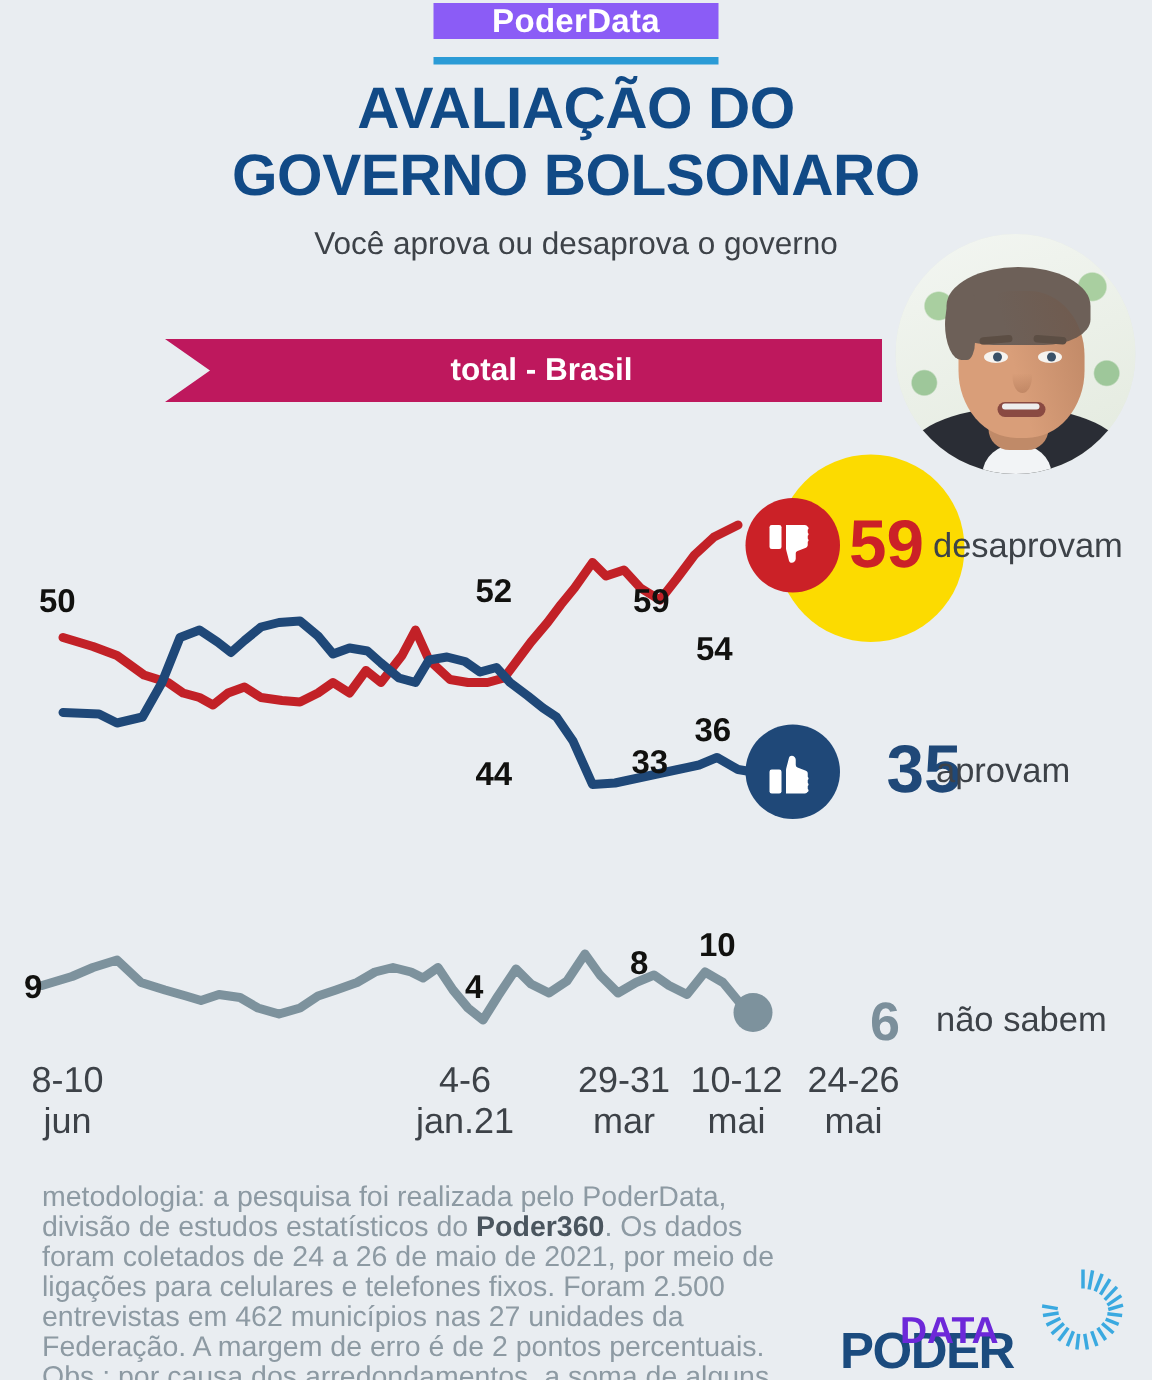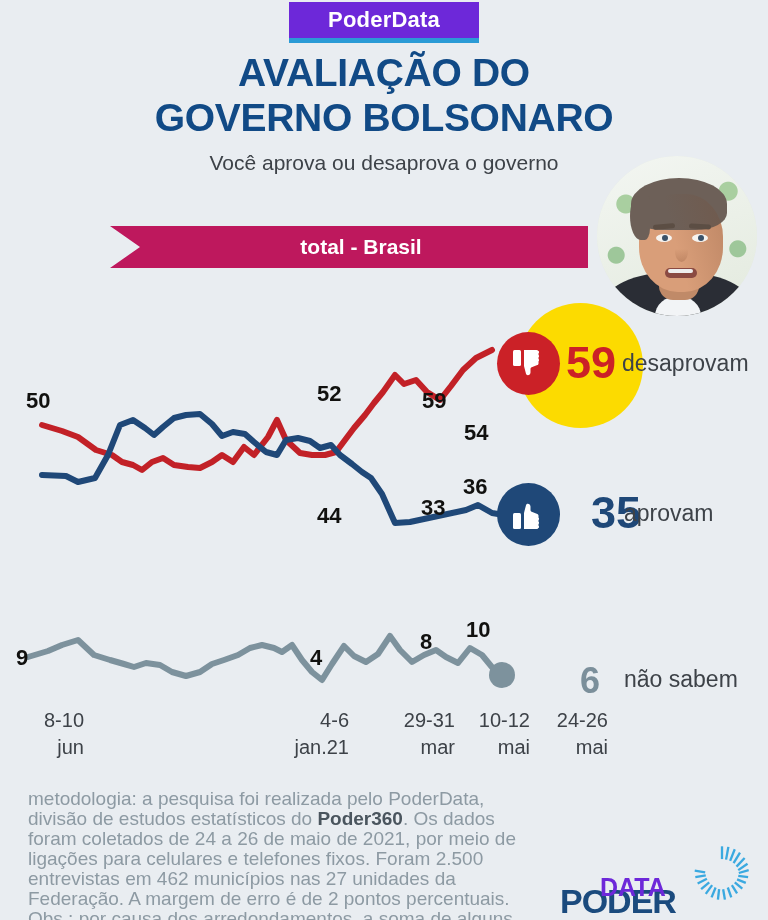--- a/index.html
+++ b/index.html
@@ -12,22 +12,22 @@
   }
   #page {
     position: relative;
     width: 768px; height: 920px;
     background: #e9edf1;
   }
 
   
   .brand-chip {
     position: absolute; left: 289px; top: 2px;
-    width: 190px; height: 36px;
-    background: #6d28d9;
+    width: 190px; height: 24px;
+    background: #8b5cf6;
     display: flex; align-items: center; justify-content: center;
   }
   .brand-chip-text {
     color: #ffffff; font-size: 22px; font-weight: bold;
     letter-spacing: .2px;
   }
   .brand-underline {
     position: absolute; left: 289px; top: 38px;
     width: 190px; height: 5px;
     background: #2b9bd6;
@@ -148,22 +148,22 @@
   .legend-word.w1 { left: 622px; top: 350px; }
   .legend-word.w2 { left: 624px; top: 500px; }
   .legend-word.w3 { left: 624px; top: 666px; }
   .gray-num {
     position: absolute; left: 580px; top: 660px;
     font-size: 36px; font-weight: bold; color: #7b8f9b;
   }
 
   
   .xtick {
-    position: absolute; text-align: right;
-    color: #3d4248; font-size: 20px; line-height: 27px;
+    position: absolute; text-align: center;
+    color: #3d4248; font-size: 24px; line-height: 27px;
     white-space: nowrap;
   }
 
   
   .footnote {
     position: absolute; left: 28px; top: 789px; width: 500px;
     color: #8d9aa3; font-size: 19px; line-height: 20px;
   }
   .footnote b { color: #4a555e; }
 

